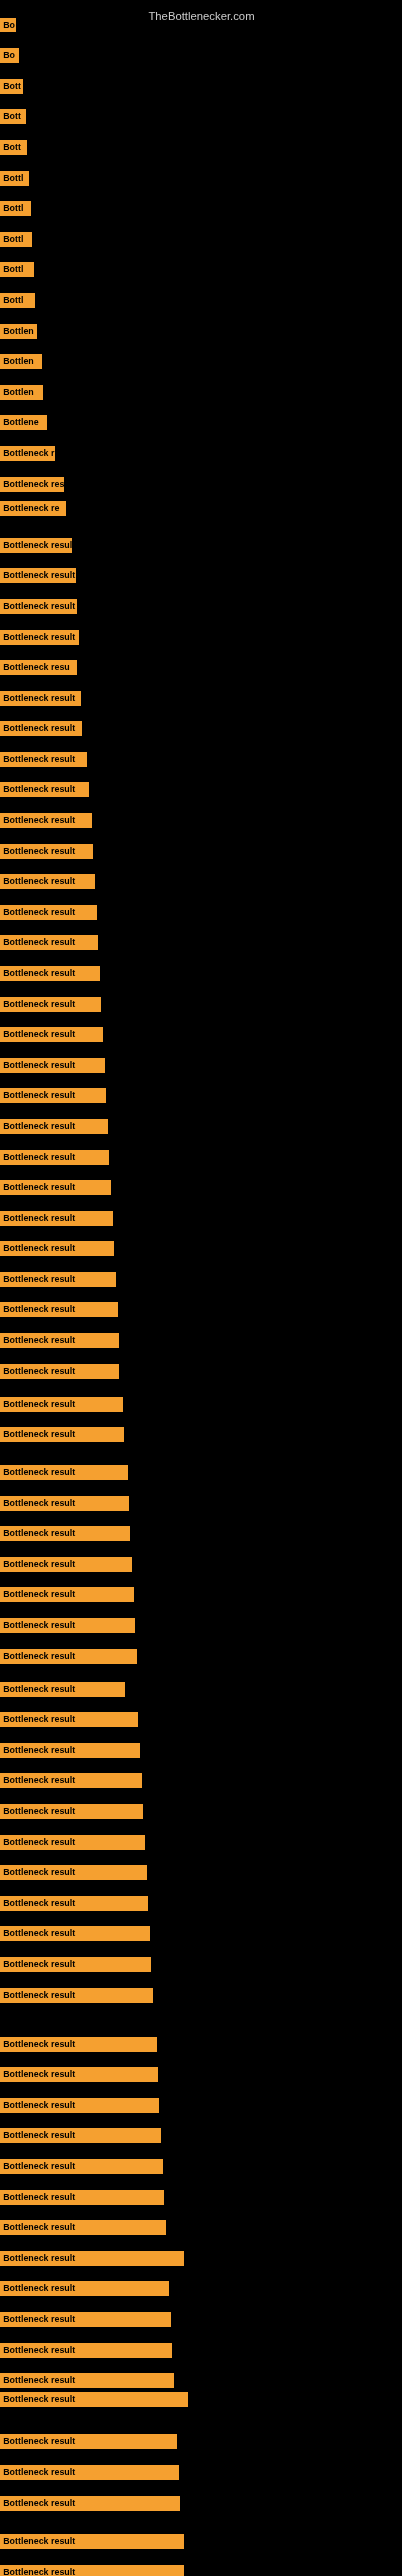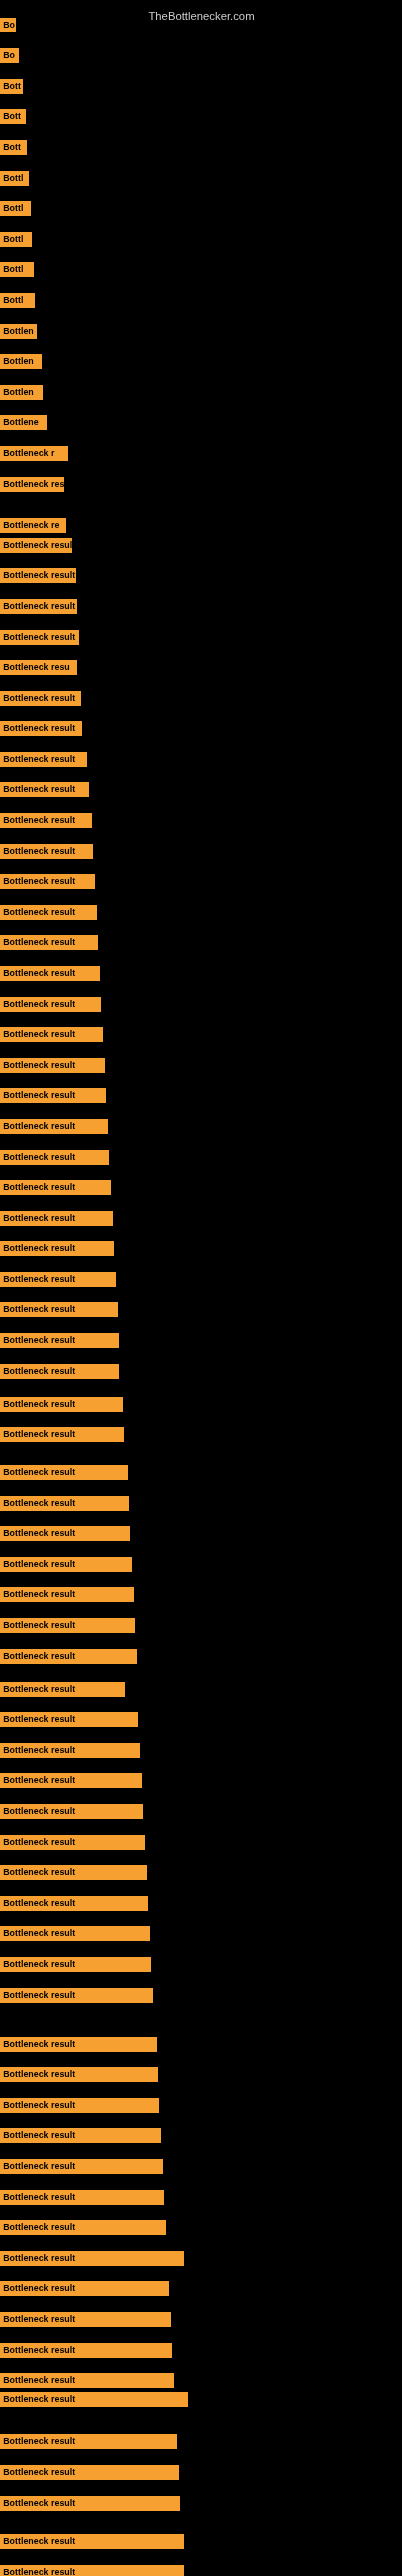--- a/index.html
+++ b/index.html
@@ -86,26 +86,26 @@
 <div class="bottleneck-item" style="top: 354px;">
     <span class="bottleneck-label" style="width: 42px; font-size: 8.9px;">Bottlen</span>
   </div>
 <div class="bottleneck-item" style="top: 385px;">
     <span class="bottleneck-label" style="width: 43px; font-size: 8.9px;">Bottlen</span>
   </div>
 <div class="bottleneck-item" style="top: 415px;">
     <span class="bottleneck-label" style="width: 47px; font-size: 8.9px;">Bottlene</span>
   </div>
 <div class="bottleneck-item" style="top: 446px;">
-    <span class="bottleneck-label" style="width: 68px; font-size: 8.9px;">Bottleneck r</span>
+    <span class="bottleneck-label" style="width: 55px; font-size: 8.9px;">Bottleneck r</span>
   </div>
 <div class="bottleneck-item" style="top: 477px;">
     <span class="bottleneck-label" style="width: 64px; font-size: 8.9px;">Bottleneck resu</span>
   </div>
-<div class="bottleneck-item" style="top: 518px;">
+<div class="bottleneck-item" style="top: 501px;">
     <span class="bottleneck-label" style="width: 66px; font-size: 8.9px;">Bottleneck re</span>
   </div>
 <div class="bottleneck-item" style="top: 538px;">
     <span class="bottleneck-label" style="width: 72px; font-size: 8.9px;">Bottleneck result</span>
   </div>
 <div class="bottleneck-item" style="top: 568px;">
     <span class="bottleneck-label" style="width: 76px; font-size: 8.9px;">Bottleneck result</span>
   </div>
 <div class="bottleneck-item" style="top: 599px;">
     <span class="bottleneck-label" style="width: 77px; font-size: 8.9px;">Bottleneck result</span>

